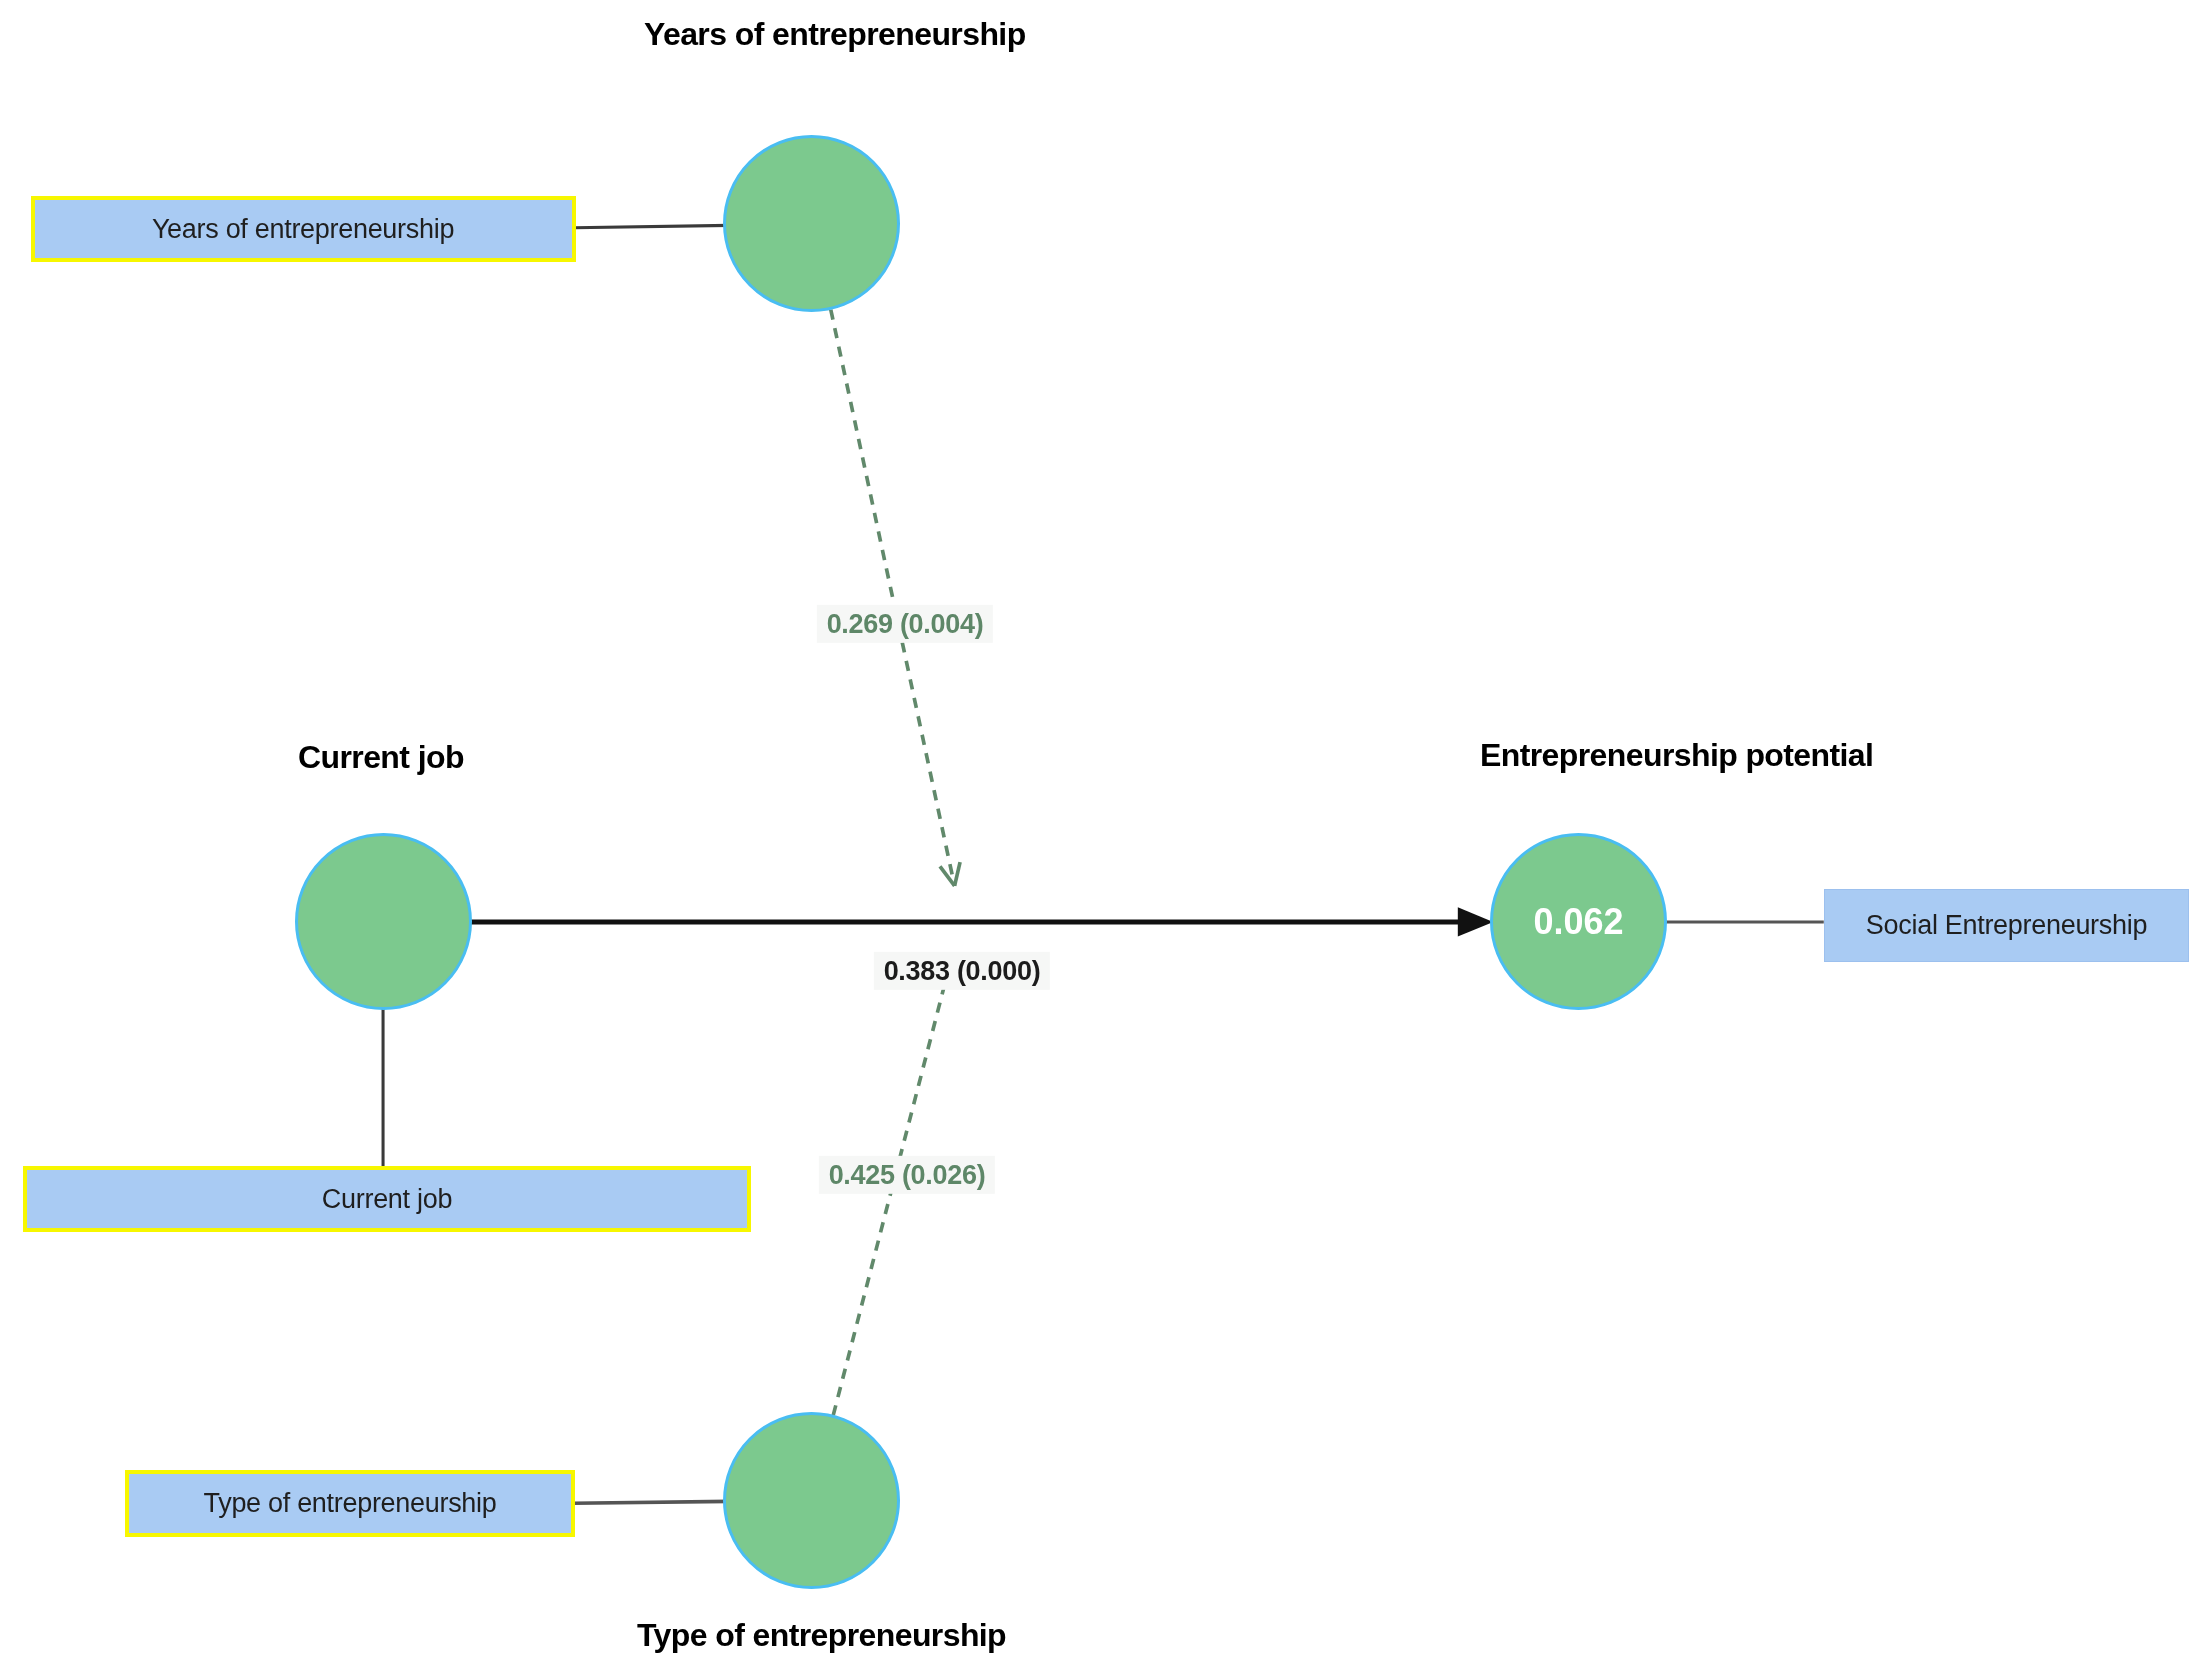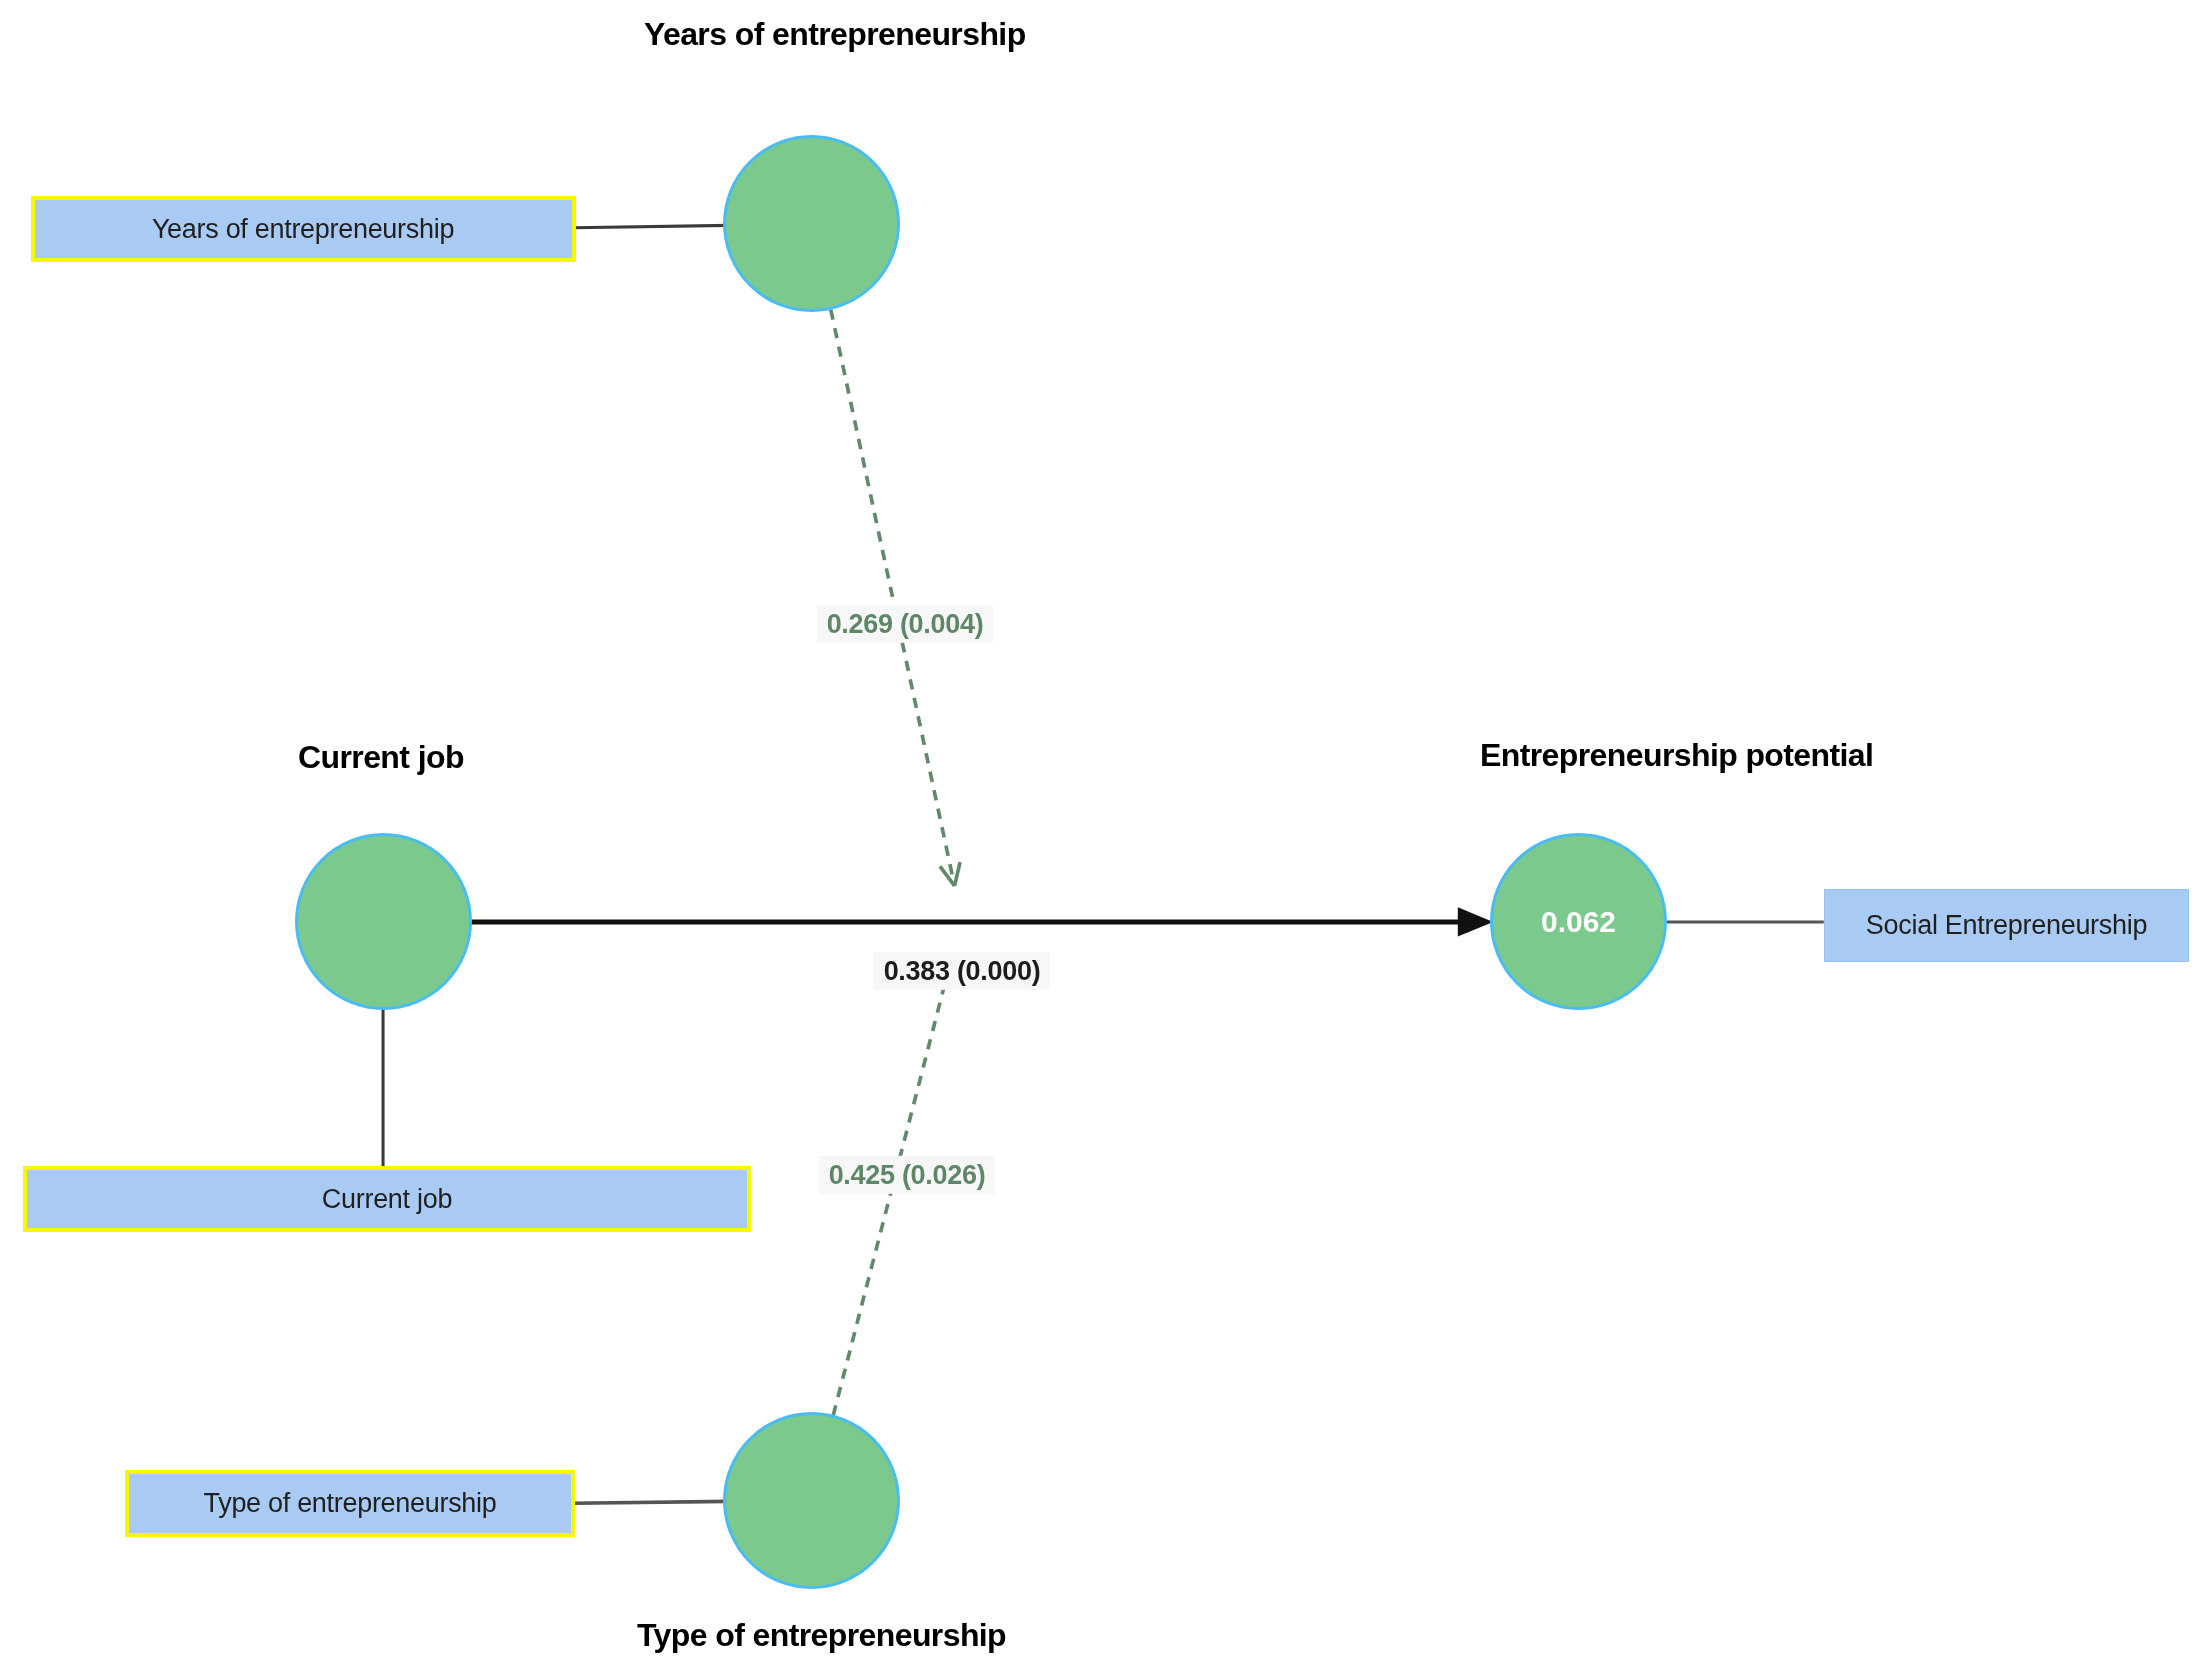--- a/index.html
+++ b/index.html
@@ -22,21 +22,21 @@
   }
   #canvas { position:absolute; inset:0;text-align:center; }
   svg.wires { position:absolute; left:0; top:0; width:2205px; height:1667px; z-index:1; }
 
   .node-circle {
     position:absolute; width:177px; height:177px; border-radius:50%;
     background:var(--green); border:3.7px solid var(--circleBorder);
     z-index:2; display:flex; align-items:center; justify-content:center;
   }
   .node-value {
-    color:#ffffff; font-size:30px; font-weight:bold; letter-spacing:0px;
+    color:#ffffff; font-size:36px; font-weight:bold; letter-spacing:0px;
   }
   .node-title {
     position:absolute; z-index:3; color:#000;
     font-size:32px; font-weight:bold; letter-spacing:-0.6px; white-space:nowrap;
   }
   .indicator-box {
     position:absolute; z-index:2; background:var(--boxFill);
     border:4.3px solid var(--boxBorder);
     display:flex; align-items:center; justify-content:center;
     font-size:27px; color:#1f1f1f; letter-spacing:-0.3px; white-space:nowrap;

